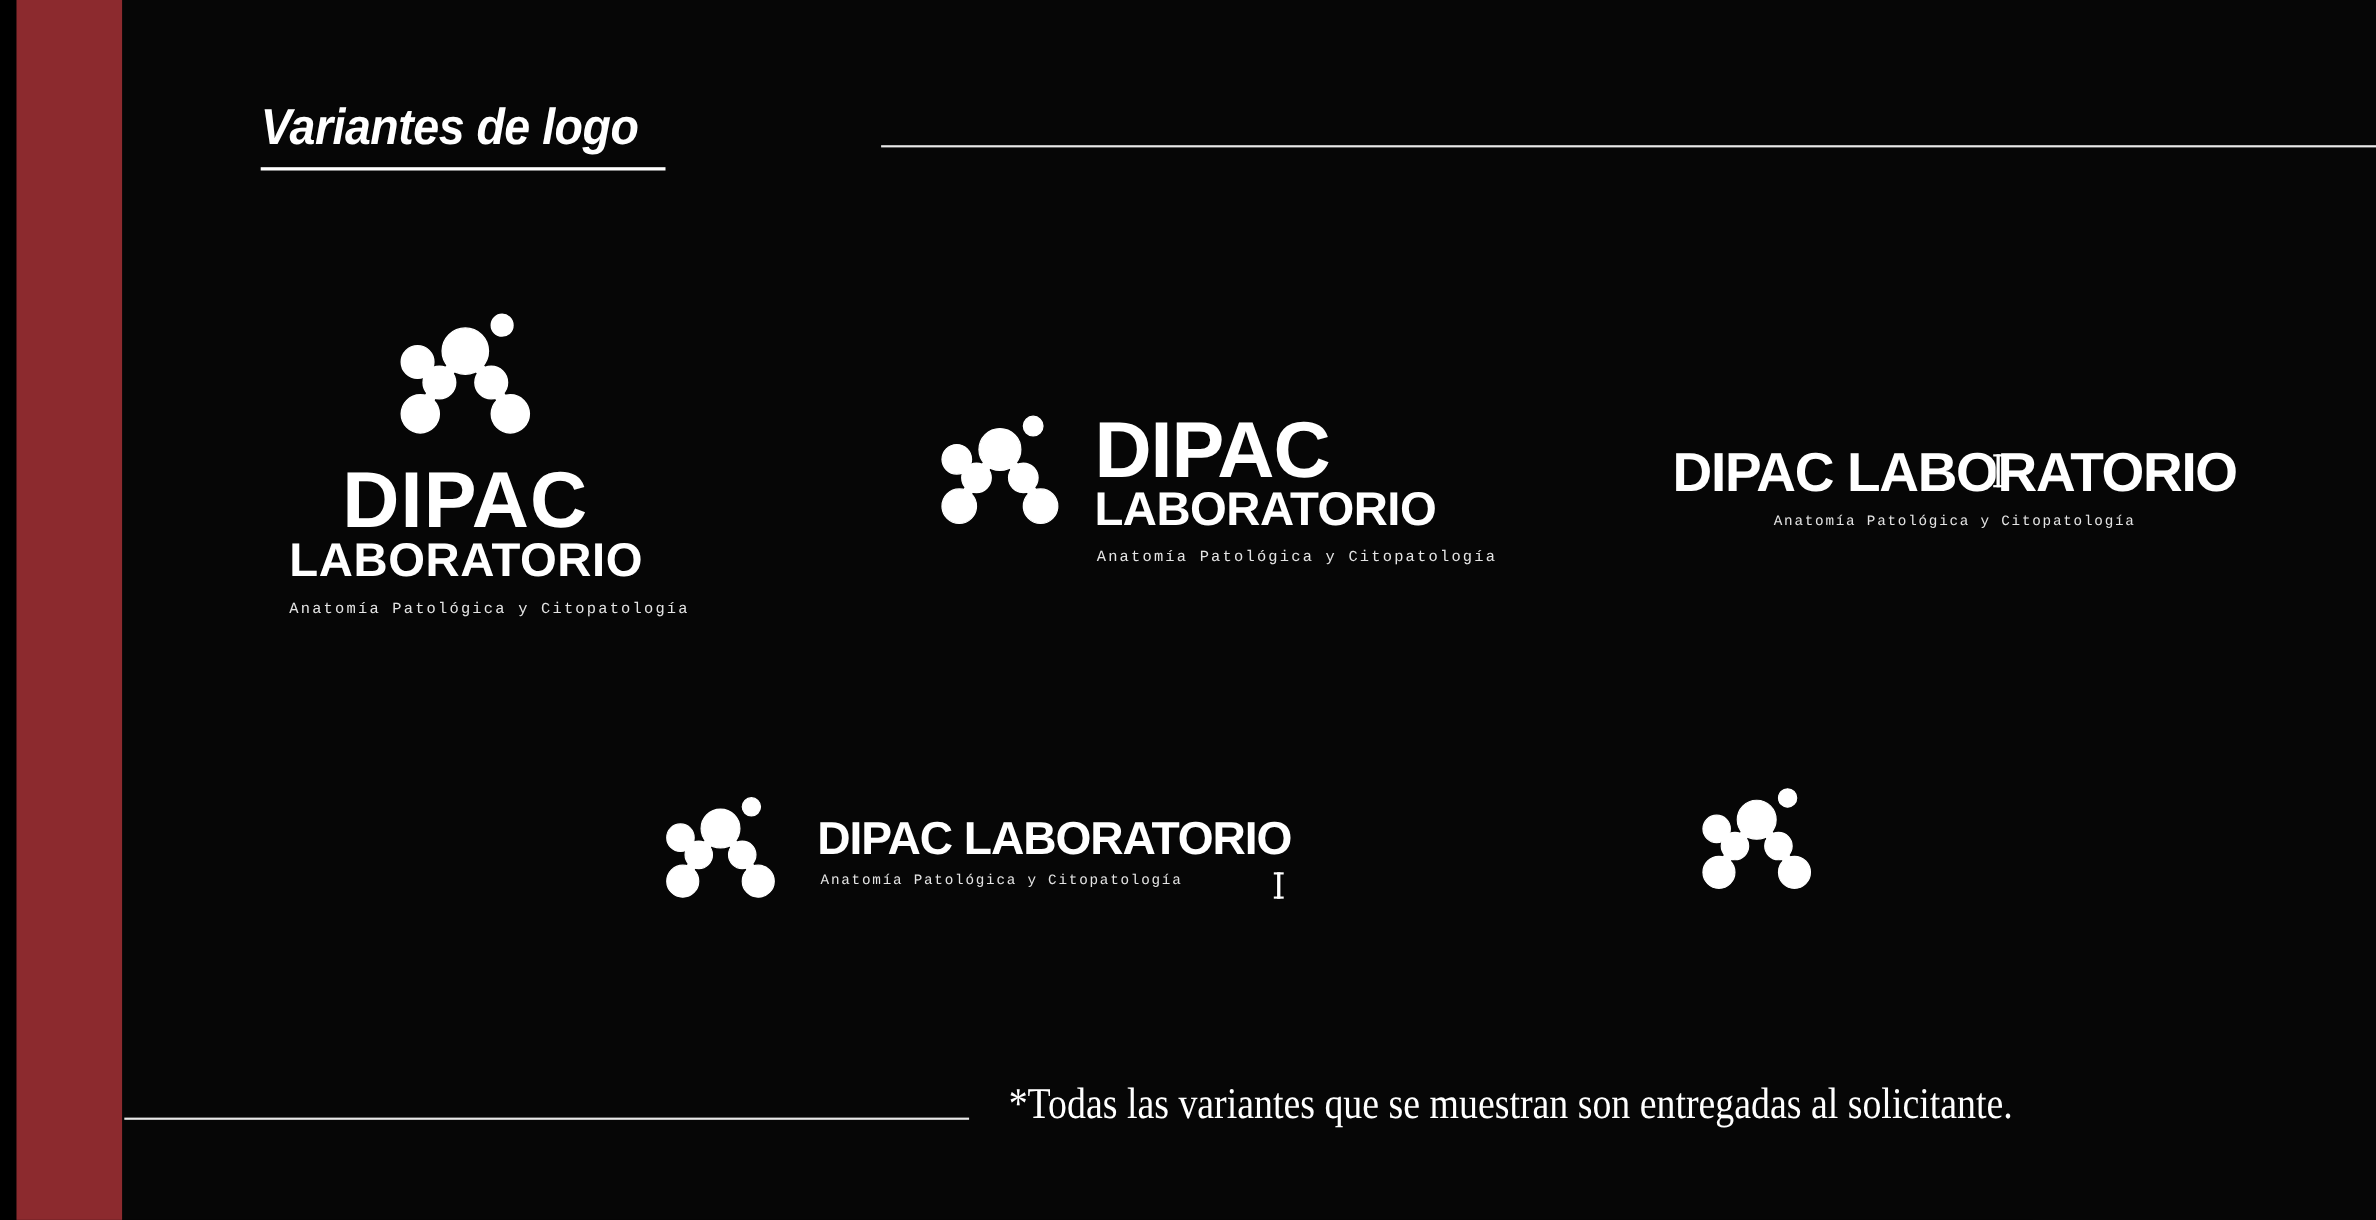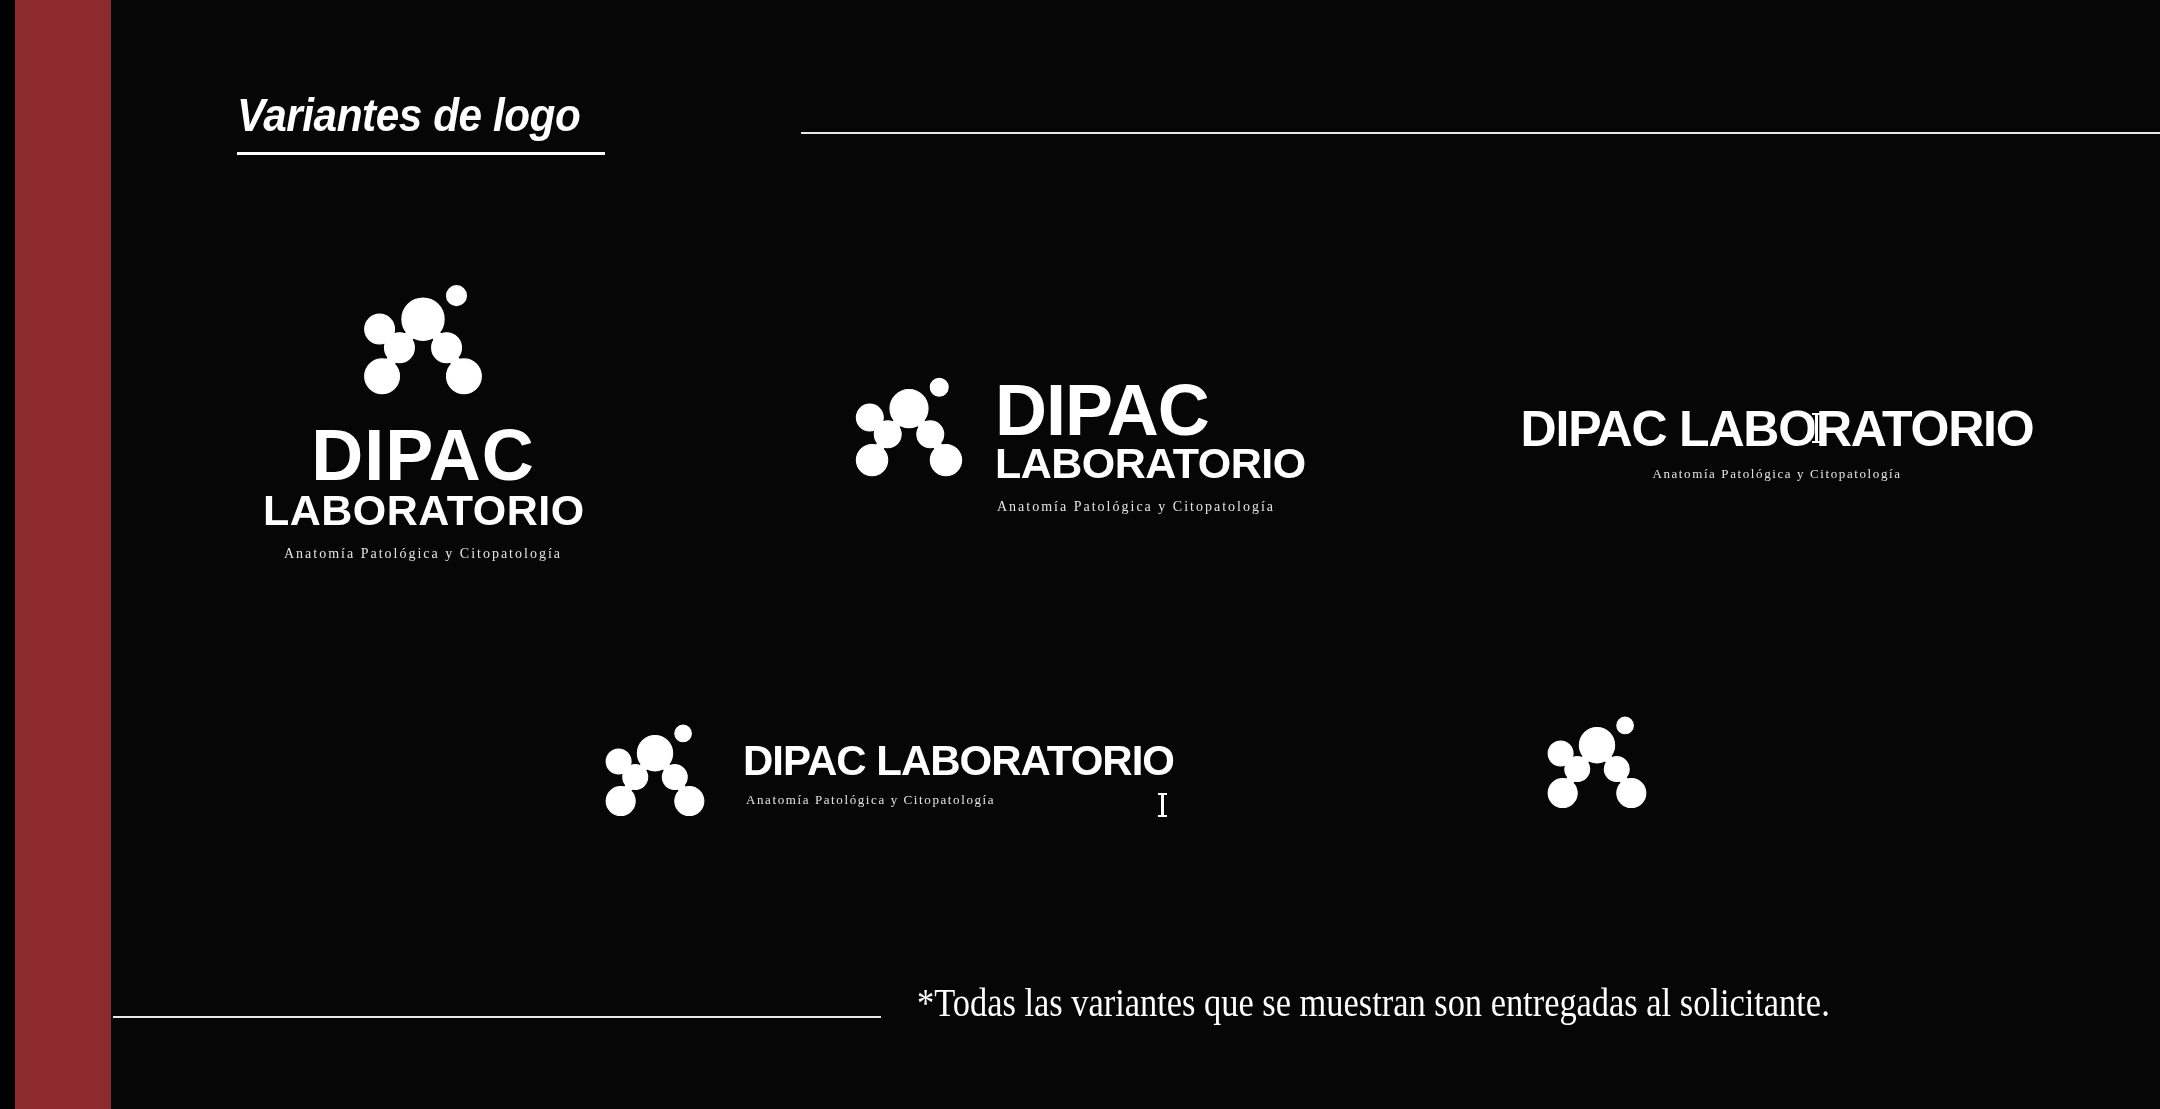--- a/index.html
+++ b/index.html
@@ -117,21 +117,21 @@
     letter-spacing: -1.2px;
     white-space: nowrap;
   }
   .wm-inline-sm {
     font-size: 42px;
     line-height: 1.0;
     letter-spacing: -1px;
     white-space: nowrap;
   }
   .tagline {
-    font-family: Liberation Serif, serif;
+    font-family: Liberation Mono, monospace;
     font-weight: 400;
     font-size: 14px;
     letter-spacing: 2.0px;
     color: #e4e4e4;
     white-space: nowrap;
   }
   .tagline-sm {
     font-size: 13px;
     letter-spacing: 1.6px;
   }

